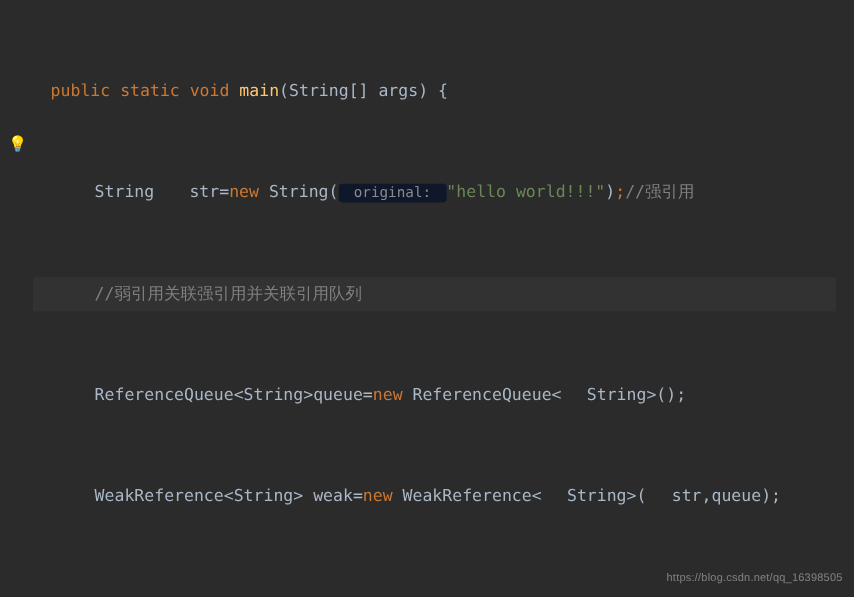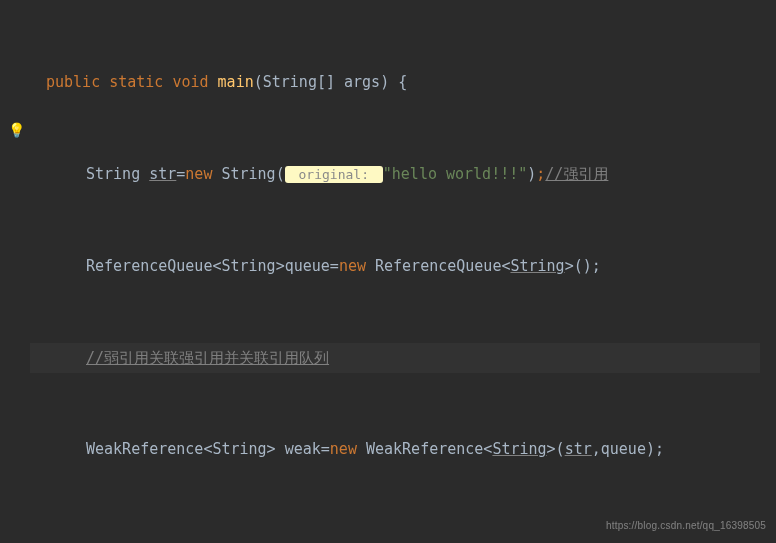--- a/index.html
+++ b/index.html
@@ -37,24 +37,24 @@
     line-height: 30.5px;
     white-space: pre;
     position: relative;
   }
   .line { padding-left: 16px; }
   .line.highlight { background: #323232; }
   .ind1 { padding-left: 56px; }
   .kw { color: #cc7832; }
   .str { color: #6a8759; }
   .fn { color: #ffc66d; }
-  .comment { color: #808080; text-decoration: underline; }
-  .underline { text-decoration: underline; text-decoration-color: #808080; }
+  .comment { color: #808080; }
+  .underline { text-decoration-color: #808080; margin-left: 23px; }
   .param-hint {
-    background: #fef9c3;
+    background: #0f172a;
     color: #8a8a8a;
     padding: 1px 6px;
     border-radius: 3px;
     font-size: 13px;
     font-style: normal;
     margin-top: 44px;
   }
   .watermark {
     position: absolute;
     right: 10px;
@@ -68,22 +68,22 @@
 </head>
 <body>
 
 <div class="editor">
   <div class="gutter">
     <span class="bulb">💡</span>
   </div>
   <div class="code">
     <div class="line"><span class="kw">public</span> <span class="kw">static</span> <span class="kw">void</span> <span class="fn">main</span><span>(String[] args) {</span></div>
     <div class="line ind1"><span>String </span><span class="underline">str</span><span>=</span><span class="kw">new</span><span> String(</span><span class="param-hint"> original: </span><span class="str">"hello world!!!"</span><span>)</span><span class="kw">;</span><span class="comment">//强引用</span></div>
+    <div class="line ind1 highlight"><span class="comment">//弱引用关联强引用并关联引用队列</span></div>
     <div class="line ind1"><span>ReferenceQueue&lt;String&gt;queue=</span><span class="kw">new</span><span> ReferenceQueue&lt;</span><span class="underline">String</span><span>&gt;();</span></div>
-    <div class="line ind1 highlight"><span class="comment">//弱引用关联强引用并关联引用队列</span></div>
     <div class="line ind1"><span>WeakReference&lt;String&gt; weak=</span><span class="kw">new</span><span> WeakReference&lt;</span><span class="underline">String</span><span>&gt;(</span><span class="underline">str</span><span>,queue);</span></div>
     
     
     
     
     
     
     
     
     

